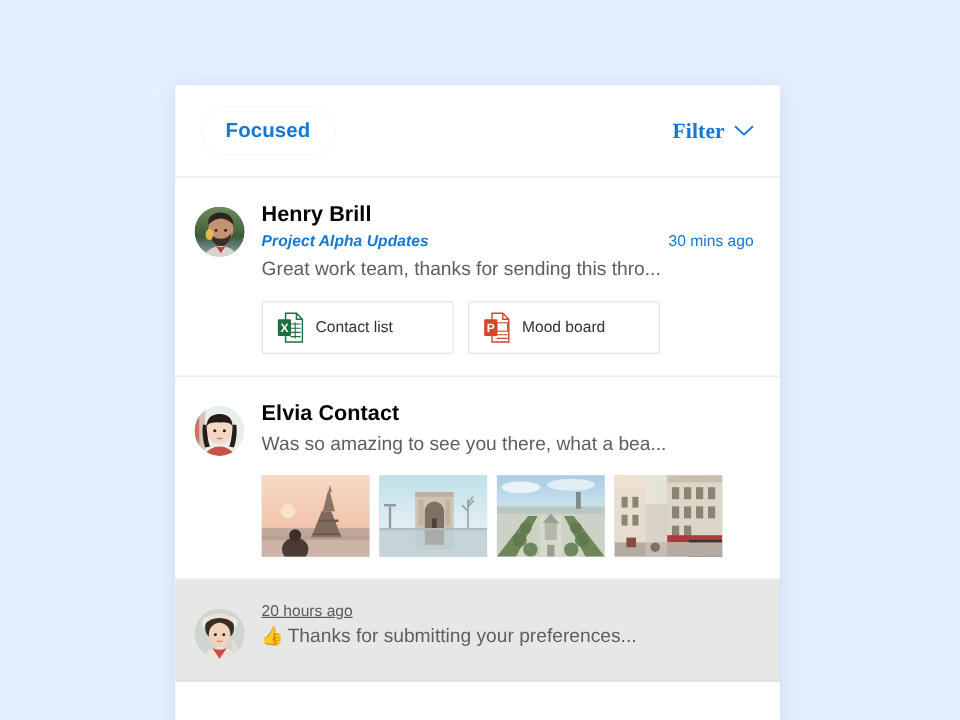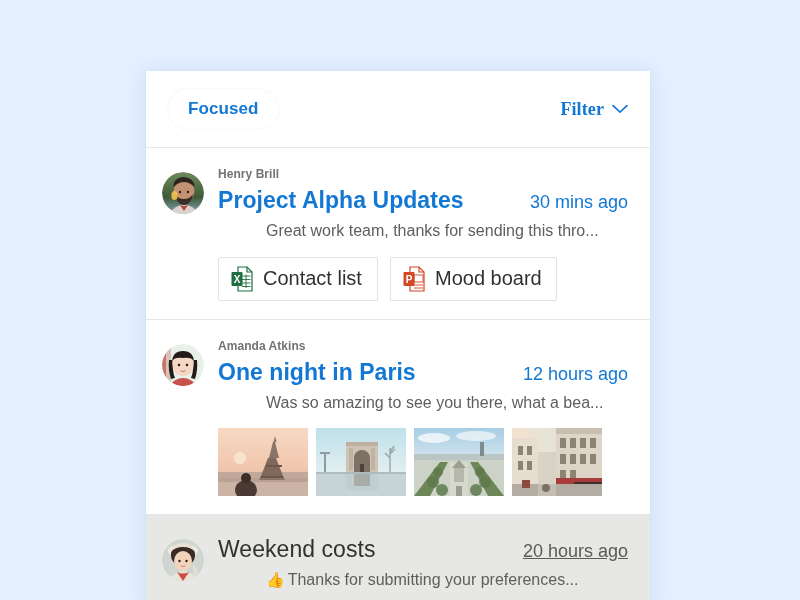--- a/index.html
+++ b/index.html
@@ -110,66 +110,66 @@
     overflow: hidden;
     position: relative;
   }
   .avatar svg { display: block; }
 
   .msg-body {
     flex: 1;
     min-width: 0;
   }
   .sender {
-    font-size: 12px;
-    color: #737373;
+    font-size: 18px;
+    color: #000000;
     font-weight: bold;
     line-height: 1.35;
     margin-bottom: 2px;
     letter-spacing: 0.05px;
   }
   .subject-line {
     display: flex;
     align-items: baseline;
     justify-content: space-between;
     gap: 10px;
   }
   .subject {
-    font-size: 23px;
+    font-size: 13px;
     color: #1278d4;
     font-weight: bold;
     line-height: 1.4;
     letter-spacing: 0.05px;
     white-space: nowrap;
     overflow: hidden;
     text-overflow: ellipsis;
+    font-style: italic;
   }
   .subject.read {
     color: #323130;
     font-weight: normal;
   }
   .timestamp {
-    font-size: 18px;
+    font-size: 13px;
     color: #1278d4;
     white-space: nowrap;
     flex-shrink: 0;
   }
   .timestamp.read {
     color: #5c5a58;
     text-decoration: underline;
   }
   .preview {
     font-size: 16px;
     color: #605e5c;
     line-height: 1.45;
     margin-top: 3px;
     white-space: nowrap;
     overflow: hidden;
     text-overflow: ellipsis;
-    margin-left: 48px;
   }
   .preview .emoji {
     font-size: 15px;
     margin-right: 3px;
   }
 
   
   .attachments {
     display: flex;
     gap: 12px;
@@ -181,21 +181,21 @@
     gap: 10px;
     border: 1px solid #e2e2e2;
     background: #ffffff;
     border-radius: 2px;
     padding: 8px 14px 8px 12px;
     min-width: 160px;
     box-sizing: border-box;
     cursor: pointer;
   }
   .attachment-chip .chip-label {
-    font-size: 20px;
+    font-size: 13px;
     color: #323130;
     white-space: nowrap;
   }
   .attachment-chip svg { display: block; flex-shrink: 0; }
 
   
   .photo-strip {
     display: flex;
     gap: 8px;
     margin-top: 14px;
@@ -324,25 +324,21 @@
             <path d="M10 16 q1 14 3 18 l-4 1 q-3 -9 -2 -19z" fill="#241c18"></path>
             <path d="M32 16 q-1 14 -3 18 l4 1 q3 -9 2 -19z" fill="#241c18"></path>
             <circle cx="17" cy="21" r="1.3" fill="#2a201c"></circle>
             <circle cx="25" cy="21" r="1.3" fill="#2a201c"></circle>
             <path d="M19 27 q2 1.5 4 0" fill="none" stroke="#c2766b" stroke-width="1" stroke-linecap="round"></path>
             <path d="M7 42 q6 -8 14 -8 q8 0 14 8z" fill="#c9524d"></path>
           </g>
         </svg>
       </div>
       <div class="msg-body">
-        <div class="sender">Amanda Atkins</div>
-        <div class="subject-line">
-          <div class="subject">One night in Paris</div>
-          <div class="timestamp">12 hours ago</div>
-        </div>
+        <div class="sender">Elvia Contact</div>
         <div class="preview">Was so amazing to see you there, what a bea...</div>
 
         <div class="photo-strip">
           <div class="photo-thumb">
             <svg width="90" height="68" viewBox="0 0 90 68">
               <defs>
                   <linearGradient id="sky1" x1="0" y1="0" x2="0" y2="1">
                 <stop offset="0%" stop-color="#f6d9c4"></stop>
                     <stop offset="55%" stop-color="#f2c8ae"></stop>
                 <stop offset="100%" stop-color="#d9b9a6"></stop>
@@ -477,21 +473,20 @@
             <circle cx="24.5" cy="22" r="1.2" fill="#2c221d"></circle>
             <path d="M19 27 q2 1.5 4 0" fill="none" stroke="#c08a78" stroke-width="1" stroke-linecap="round"></path>
             <path d="M6 42 q6 -10 15 -10 q9 0 15 10z" fill="#e9e4db"></path>
             <path d="M15 33 l6 9 l6 -9 q-6 3 -12 0z" fill="#cf4b3f"></path>
             <path d="M31 26 q5 3 5 10 l-5 1z" fill="#e2ded6"></path>
           </g>
         </svg>
       </div>
       <div class="msg-body">
         <div class="subject-line">
-          <div class="subject read">Weekend costs</div>
           <div class="timestamp read">20 hours ago</div>
         </div>
         <div class="preview"><span class="emoji">👍</span><span>Thanks for submitting your preferences...</span></div>
       </div>
     </div>
 
   </div>
 </div>
 
 </body></html>

